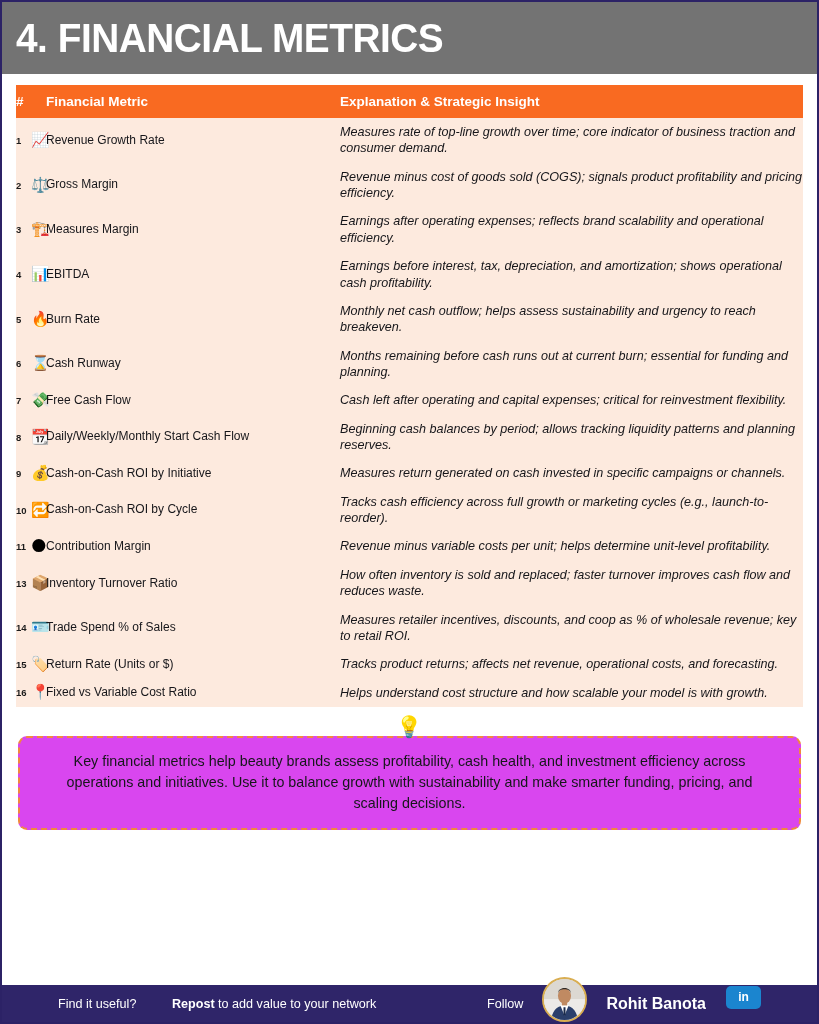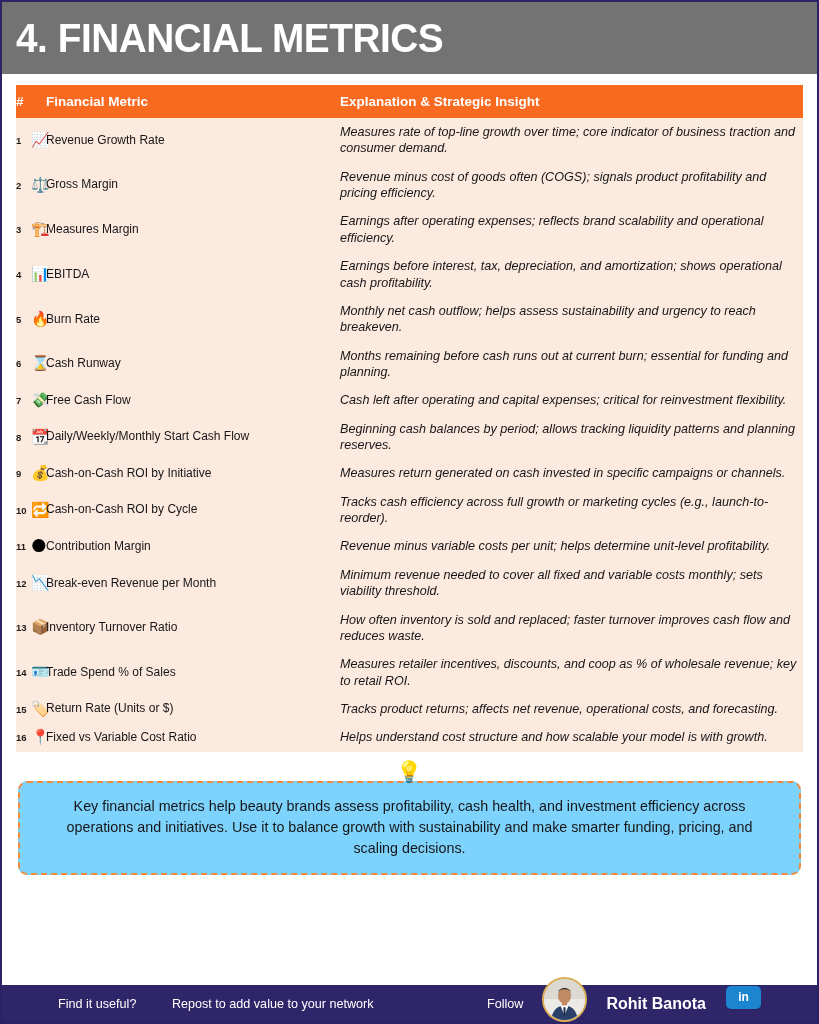--- a/index.html
+++ b/index.html
@@ -111,21 +111,21 @@
     left: 50%;
     transform: translateX(-50%);
     font-size: 21px;
     line-height: 1;
     z-index: 3;
     font-family: "DejaVu Sans", sans-serif;
   }
   .summary-box {
     border: 2px dashed #f08a3c;
     border-radius: 9px;
-    background: #7dd3fc;
+    background: #d946ef;
     padding: 13px 24px 14px 24px;
     text-align: center;
   }
   .summary-text {
     font-size: 14.3px;
     color: #16161a;
     line-height: 1.48;
   }
 
   
@@ -136,21 +136,21 @@
     background: #2f2569;
     display: flex;
     align-items: center;
   }
   .footer-left {
     color: #ffffff;
     font-size: 12.6px;
     margin-left: 56px;
     white-space: nowrap;
   }
-  .footer-left b { font-weight: normal; padding-left: 32px; }
+  .footer-left b { font-weight: bold; padding-left: 32px; }
   .footer-right {
     margin-left: auto;
     margin-right: 56px;
     display: flex;
     align-items: center;
     gap: 19px;
     position: relative;
   }
   .follow-label {
     color: #ffffff;
@@ -213,21 +213,21 @@
           <tr>
             <td class="num">1</td>
             <td class="icon">📈</td>
             <td class="name">Revenue Growth Rate</td>
             <td class="exp">Measures rate of top-line growth over time; core indicator of business traction and consumer demand.</td>
           </tr>
           <tr>
             <td class="num">2</td>
             <td class="icon">⚖️</td>
             <td class="name">Gross Margin</td>
-            <td class="exp">Revenue minus cost of goods often (COGS); signals product profitability and pricing efficiency.</td>
+            <td class="exp">Revenue minus cost of goods sold (COGS); signals product profitability and pricing efficiency.</td>
           </tr>
           <tr>
             <td class="num">3</td>
             <td class="icon">🏗️</td>
             <td class="name">Measures Margin</td>
             <td class="exp">Earnings after operating expenses; reflects brand scalability and operational efficiency.</td>
           </tr>
           <tr>
             <td class="num">4</td>
             <td class="icon">📊</td>
@@ -268,26 +268,20 @@
             <td class="num">10</td>
             <td class="icon">🔁</td>
             <td class="name">Cash-on-Cash ROI by Cycle</td>
             <td class="exp">Tracks cash efficiency across full growth or marketing cycles (e.g., launch-to-reorder).</td>
           </tr>
           <tr>
             <td class="num">11</td>
             <td class="icon">🌑</td>
             <td class="name">Contribution Margin</td>
             <td class="exp">Revenue minus variable costs per unit; helps determine unit-level profitability.</td>
-          </tr>
-          <tr>
-            <td class="num">12</td>
-            <td class="icon">📉</td>
-            <td class="name">Break-even Revenue per Month</td>
-            <td class="exp">Minimum revenue needed to cover all fixed and variable costs monthly; sets viability threshold.</td>
           </tr>
           <tr>
             <td class="num">13</td>
             <td class="icon">📦</td>
             <td class="name">Inventory Turnover Ratio</td>
             <td class="exp">How often inventory is sold and replaced; faster turnover improves cash flow and reduces waste.</td>
           </tr>
           <tr>
             <td class="num">14</td>
             <td class="icon">🪪</td>

